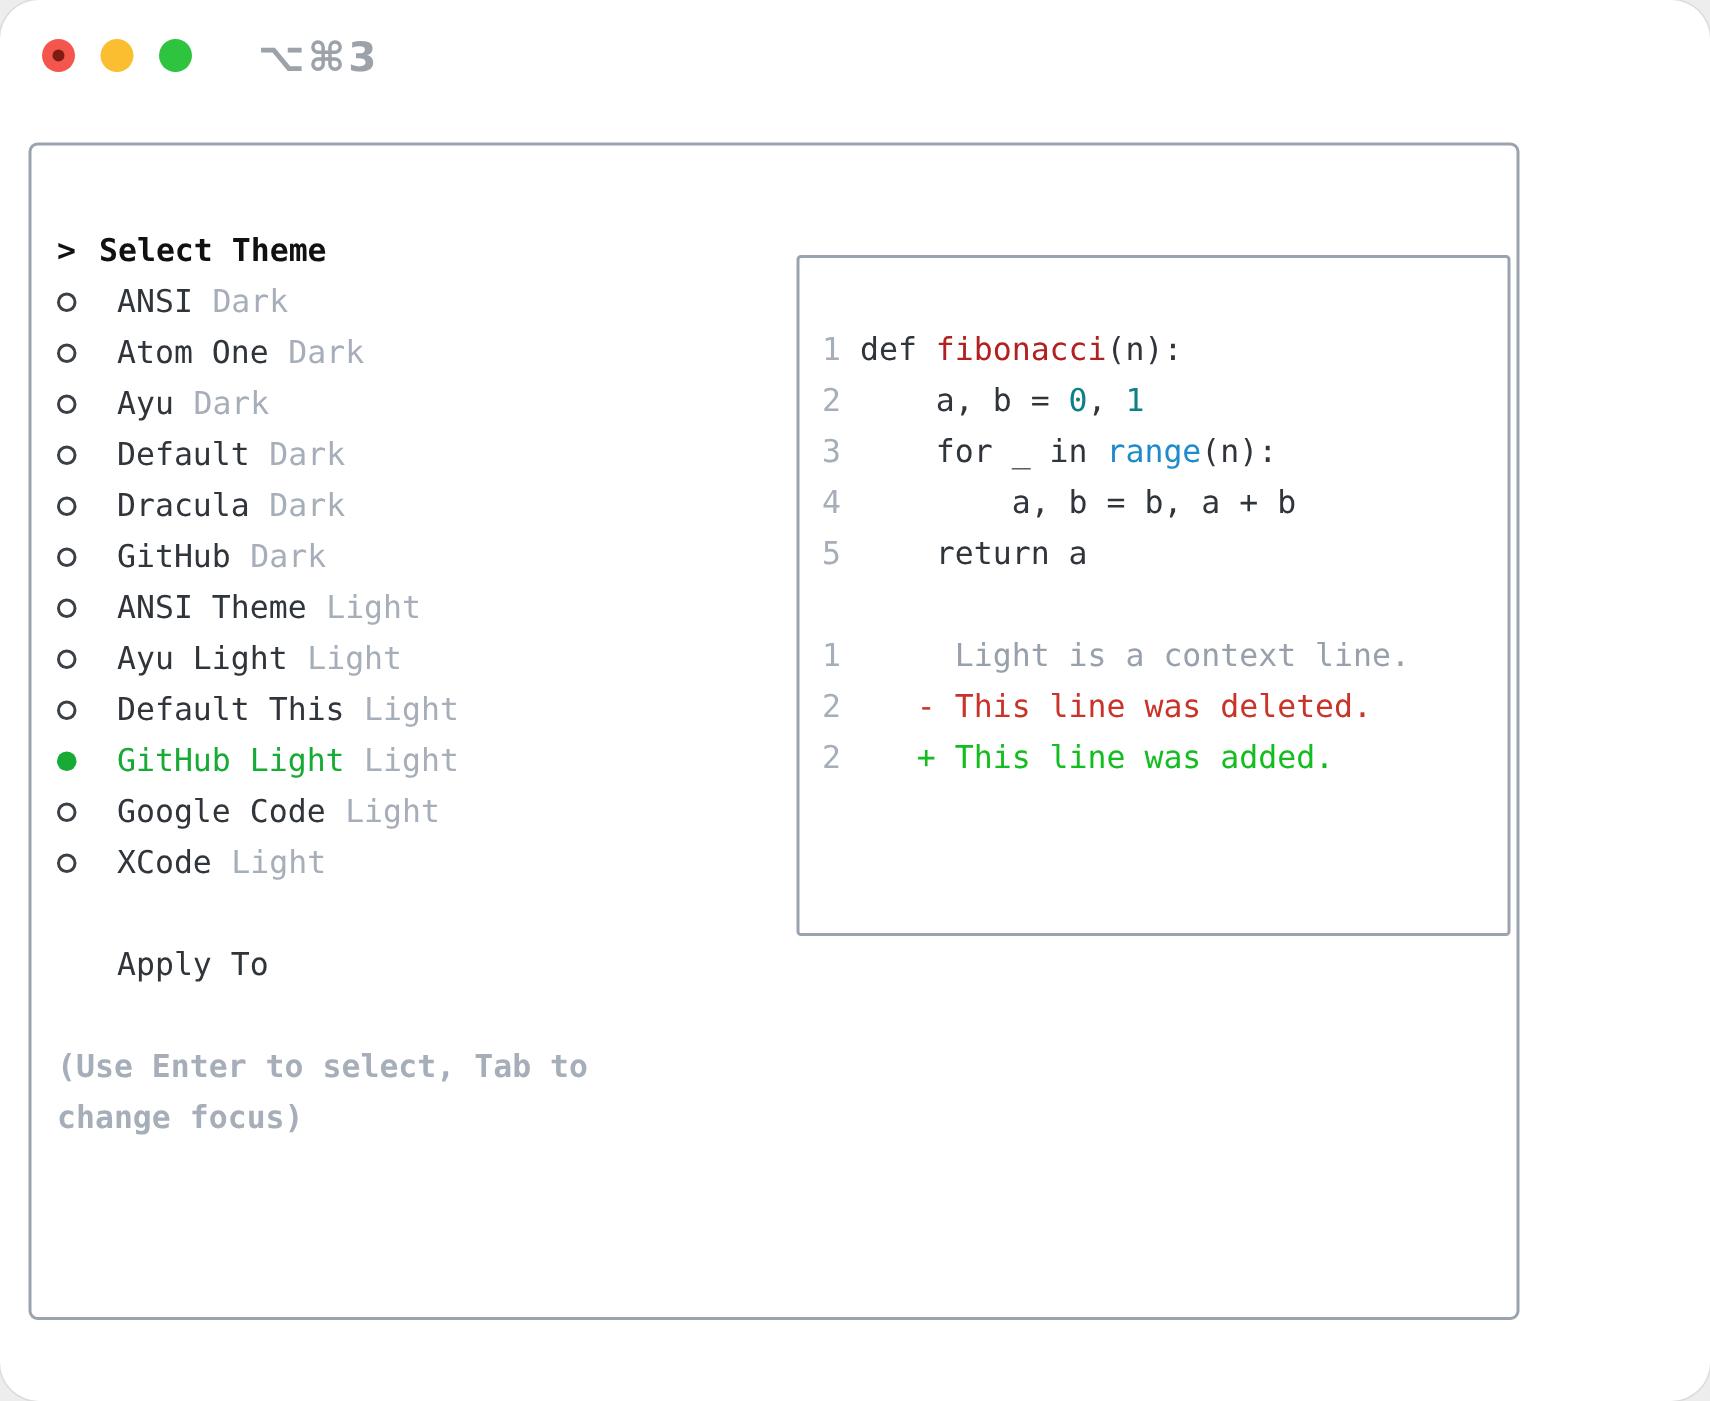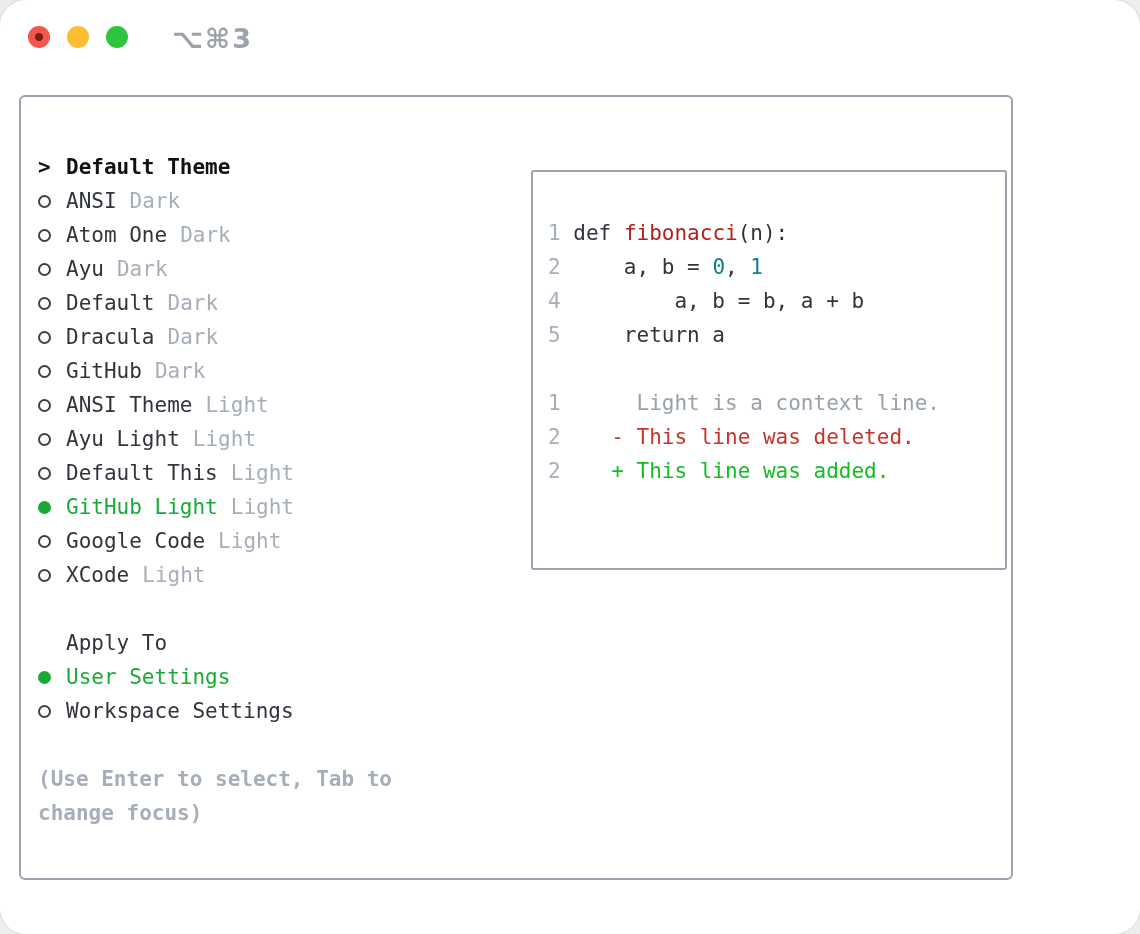--- a/index.html
+++ b/index.html
@@ -36,31 +36,31 @@
     display:flex;padding:53px 0 0 17px;
   }
   .left-col{width:464px;flex:none;font-size:21px;color:var(--text-dark);}
   .row{display:flex;align-items:center;height:34px;white-space:pre;}
   .marker{width:28px;flex:none;display:flex;align-items:center;}
   .bullet{width:13px;height:13px;border-radius:50%;}
   .bullet.open{border:2px solid #3a4046;}
   .bullet.filled{background:var(--accent-green);}
   .prompt{font-weight:bold;color:#111;}
   .header-label{font-weight:bold;color:#111;}
-  .theme-name{color:var(--text-dark);}
+  .theme-name{color:var(--text-dark);margin-left:12px;}
   .theme-name.selected{color:var(--accent-green);}
   .variant{color:var(--text-muted);margin-left:0.62em;}
   .spacer{height:34px;}
   .help{color:var(--text-muted);font-size:21px;line-height:34px;max-width:382px;font-weight:bold;}
   
   .right-col{flex:1;}
   .preview-title{margin-left:19px;height:34px;line-height:34px;font-size:21px;
     font-weight:bold;color:#111;}
   .preview-box{
-    margin-left:29px;margin-top:20px;width:476px;height:400px;background:#fff;
+    margin-left:29px;margin-top:20px;width:476px;height:454px;background:#fff;
     border:2px solid var(--border);border-radius:3px;
     padding:44px 0 0 15px;overflow:hidden;
   }
   .code-line{height:34px;line-height:34px;font-size:21px;white-space:pre;}
   .ln{color:var(--line-number);}
   .seg-code{color:var(--code-default);}
   .seg-func{color:var(--code-function);}
   .seg-num{color:var(--code-number);}
   .seg-builtin{color:var(--code-builtin);}
   .seg-context{color:var(--diff-context);}
@@ -81,21 +81,21 @@
       <span class="light" style="background:var(--traffic-green)"></span>
     </div>
     <span class="shortcut">⌥⌘3</span>
   </div>
 
   <div class="panel">
 
     <div class="left-col">
       <div class="row">
         <span class="marker"><span class="prompt">&gt;</span></span>
-        <span class="header-label">Default Theme</span>
+        <span class="header-label">Select Theme</span>
       </div>
 
       <div id="theme-list">
           <div class="row"><span class="marker"><span class="bullet open"></span></span><span class="theme-name">ANSI</span><span class="variant">Dark</span></div>
           <div class="row"><span class="marker"><span class="bullet open"></span></span><span class="theme-name">Atom One</span><span class="variant">Dark</span></div>
           <div class="row"><span class="marker"><span class="bullet open"></span></span><span class="theme-name">Ayu</span><span class="variant">Dark</span></div>
           <div class="row"><span class="marker"><span class="bullet open"></span></span><span class="theme-name">Default</span><span class="variant">Dark</span></div>
           <div class="row"><span class="marker"><span class="bullet open"></span></span><span class="theme-name">Dracula</span><span class="variant">Dark</span></div>
           <div class="row"><span class="marker"><span class="bullet open"></span></span><span class="theme-name">GitHub</span><span class="variant">Dark</span></div>
           <div class="row"><span class="marker"><span class="bullet open"></span></span><span class="theme-name">ANSI Theme</span><span class="variant">Light</span></div>
@@ -106,34 +106,31 @@
           <div class="row"><span class="marker"><span class="bullet open"></span></span><span class="theme-name">XCode</span><span class="variant">Light</span></div>
         </div>
 
       <div class="spacer"></div>
 
       <div class="row">
         <span class="marker"></span>
         <span class="theme-name">Apply To</span>
       </div>
 
-      <div id="apply-list">
-          <div class="row"><span class="marker"><span class="bullet filled"></span></span><span class="theme-name selected">User Settings</span></div>
-          <div class="row"><span class="marker"><span class="bullet open"></span></span><span class="theme-name">Workspace Settings</span></div>
-        </div>
 
       <div class="spacer"></div>
 
       <div class="help">(Use Enter to select, Tab to change focus)</div>
     </div>
 
     <div class="right-col">
       <div class="preview-box" id="preview-box">
           <div class="code-line"><span class="ln">1</span><span class="seg-code"> def </span><span class="seg-func">fibonacci</span><span class="seg-code">(n):</span></div>
           <div class="code-line"><span class="ln">2</span><span class="seg-code">     a, b = </span><span class="seg-num">0</span><span class="seg-code">, </span><span class="seg-num">1</span></div>
+          <div class="code-line"><span class="ln">3</span><span class="seg-code">     for _ in </span><span class="seg-builtin">range</span><span class="seg-code">(n):</span></div>
           <div class="code-line"><span class="ln">4</span><span class="seg-code">         a, b = b, a + b</span></div>
           <div class="code-line"><span class="ln">5</span><span class="seg-code">     return a</span></div>
           <div class="code-line">&nbsp;</div>
           <div class="code-line"><span class="ln">1</span><span class="seg-context">      Light is a context line.</span></div>
           <div class="code-line"><span class="ln">2</span><span class="seg-deleted">    - This line was deleted.</span></div>
           <div class="code-line"><span class="ln">2</span><span class="seg-added">    + This line was added.</span></div>
         </div>
     </div>
 
   </div>

